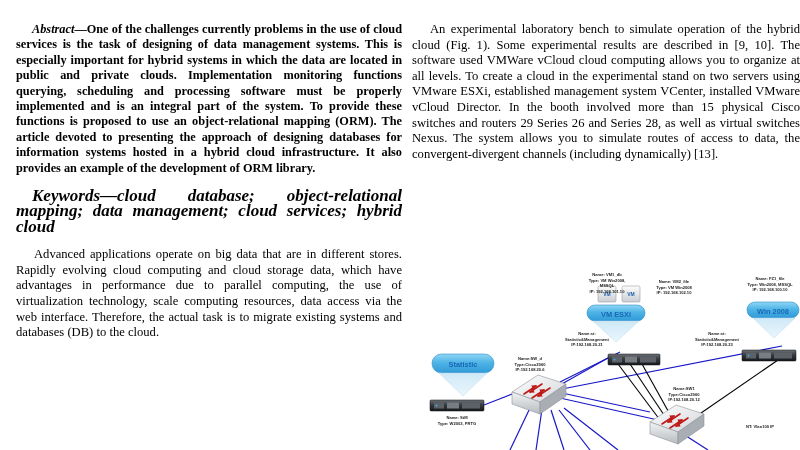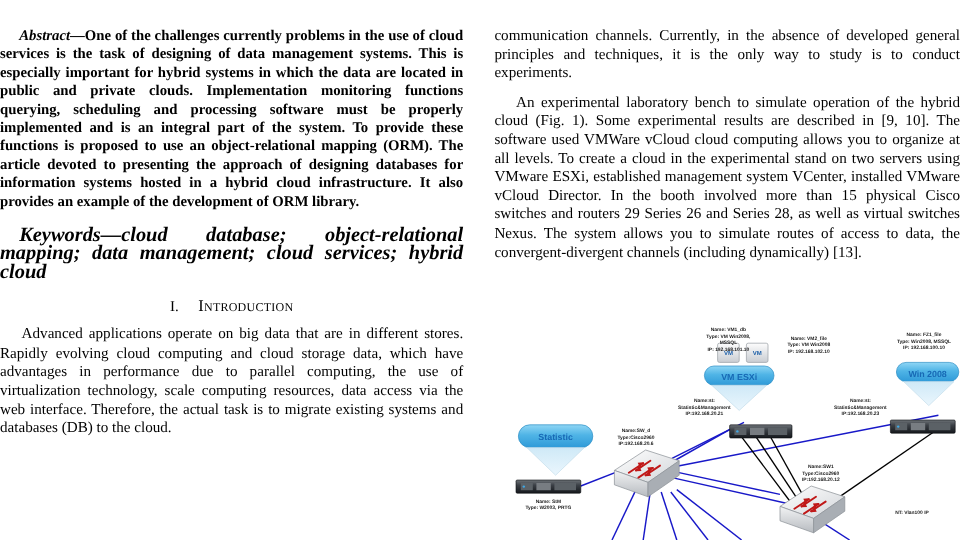--- a/index.html
+++ b/index.html
@@ -20,21 +20,21 @@
     height: 450px;
     background: #fff;
   }
   .col {
     position: absolute;
     top: 0;
     width: 385px;
     padding-top: 22px;
     box-sizing: border-box;
   }
-  .col-left  { left: 0px;  width: 386px; }
+  .col-left  { left: 16px;  width: 386px; }
   .col-right { left: 412px; width: 388px; }
 
   p.para {
     margin: 0 0 9px 0;
     text-align: justify;
     text-justify: inter-word;
     font-size: 12.6px;
     line-height: 15.6px;
     hyphens: none;
   }
@@ -112,27 +112,25 @@
 <body>
 
 <div class="page">
 
   <div class="col col-left">
 
     <p class="para abstract"><span class="lead">Abstract</span><span>—</span><span>One of the challenges currently problems in the use of cloud services is the task of designing of data management systems. This is especially important for hybrid systems in which the data are located in public and private clouds. Implementation monitoring functions querying, scheduling and processing software must be properly implemented and is an integral part of the system. To provide these functions is proposed to use an object-relational mapping (ORM). The article devoted to presenting the approach of designing databases for information systems hosted in a hybrid cloud infrastructure. It also provides an example of the development of ORM library.</span></p>
 
     <p class="para keywords"><span>Keywords</span><span>—</span><span>cloud database; object-relational mapping; data management; cloud services; hybrid cloud</span></p>
 
-    <h2 class="section-head"><span class="numeral">I.</span><span class="caps">Introduction</span></h2>
 
     <p class="para body-para">Advanced applications operate on big data that are in different stores. Rapidly evolving cloud computing and cloud storage data, which have advantages in performance due to parallel computing, the use of virtualization technology, scale computing resources, data access via the web interface. Therefore, the actual task is to migrate existing systems and databases (DB) to the cloud.</p>
   </div>
 
   <div class="col col-right">
-    <p class="para">communication channels. Currently, in the absence of developed general principles and techniques, it is the only way to study is to conduct experiments.</p>
     <p class="para body-para">An experimental laboratory bench to simulate operation of the hybrid cloud (Fig. 1). Some experimental results are described in [9, 10]. The software used VMWare vCloud cloud computing allows you to organize at all levels. To create a cloud in the experimental stand on two servers using VMware ESXi, established management system VCenter, installed VMware vCloud Director. In the booth involved more than 15 physical Cisco switches and routers 29 Series 26 and Series 28, as well as virtual switches Nexus. The system allows you to simulate routes of access to data, the convergent-divergent channels (including dynamically) [13].</p>
   </div>
 
   <div class="figure">
     <svg viewBox="0 0 388 178" width="388" height="178" xmlns="http://www.w3.org/2000/svg">
       <defs>
         <linearGradient id="cloudGrad" x1="0" y1="0" x2="0" y2="1">
           <stop offset="0%" stop-color="#8fd6f5"></stop>
           <stop offset="45%" stop-color="#4fb4e6"></stop>
           <stop offset="100%" stop-color="#2f9ad8"></stop>

